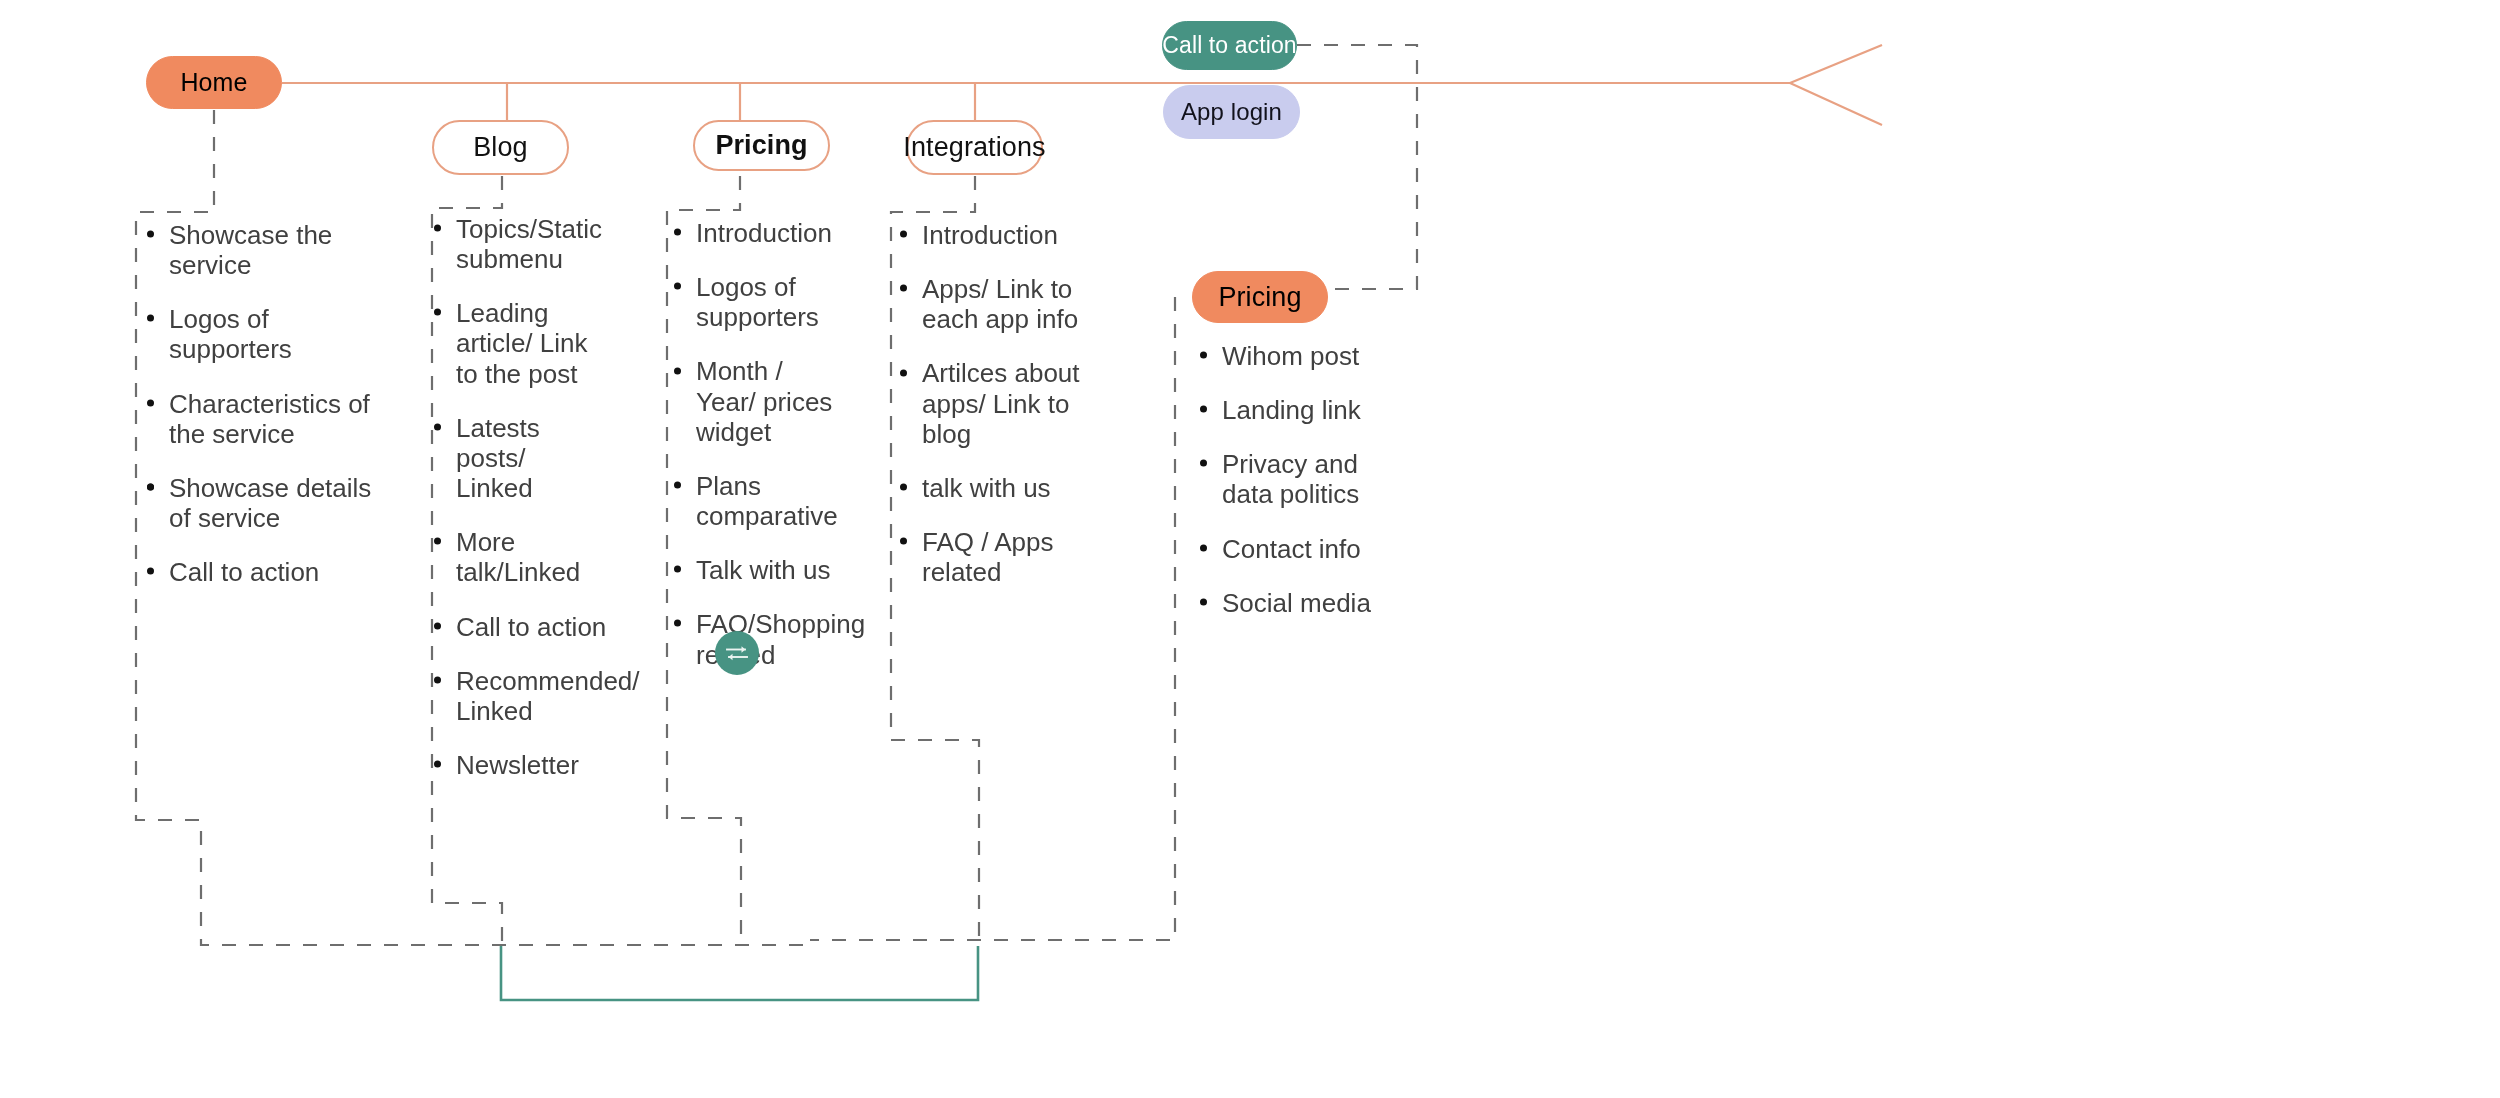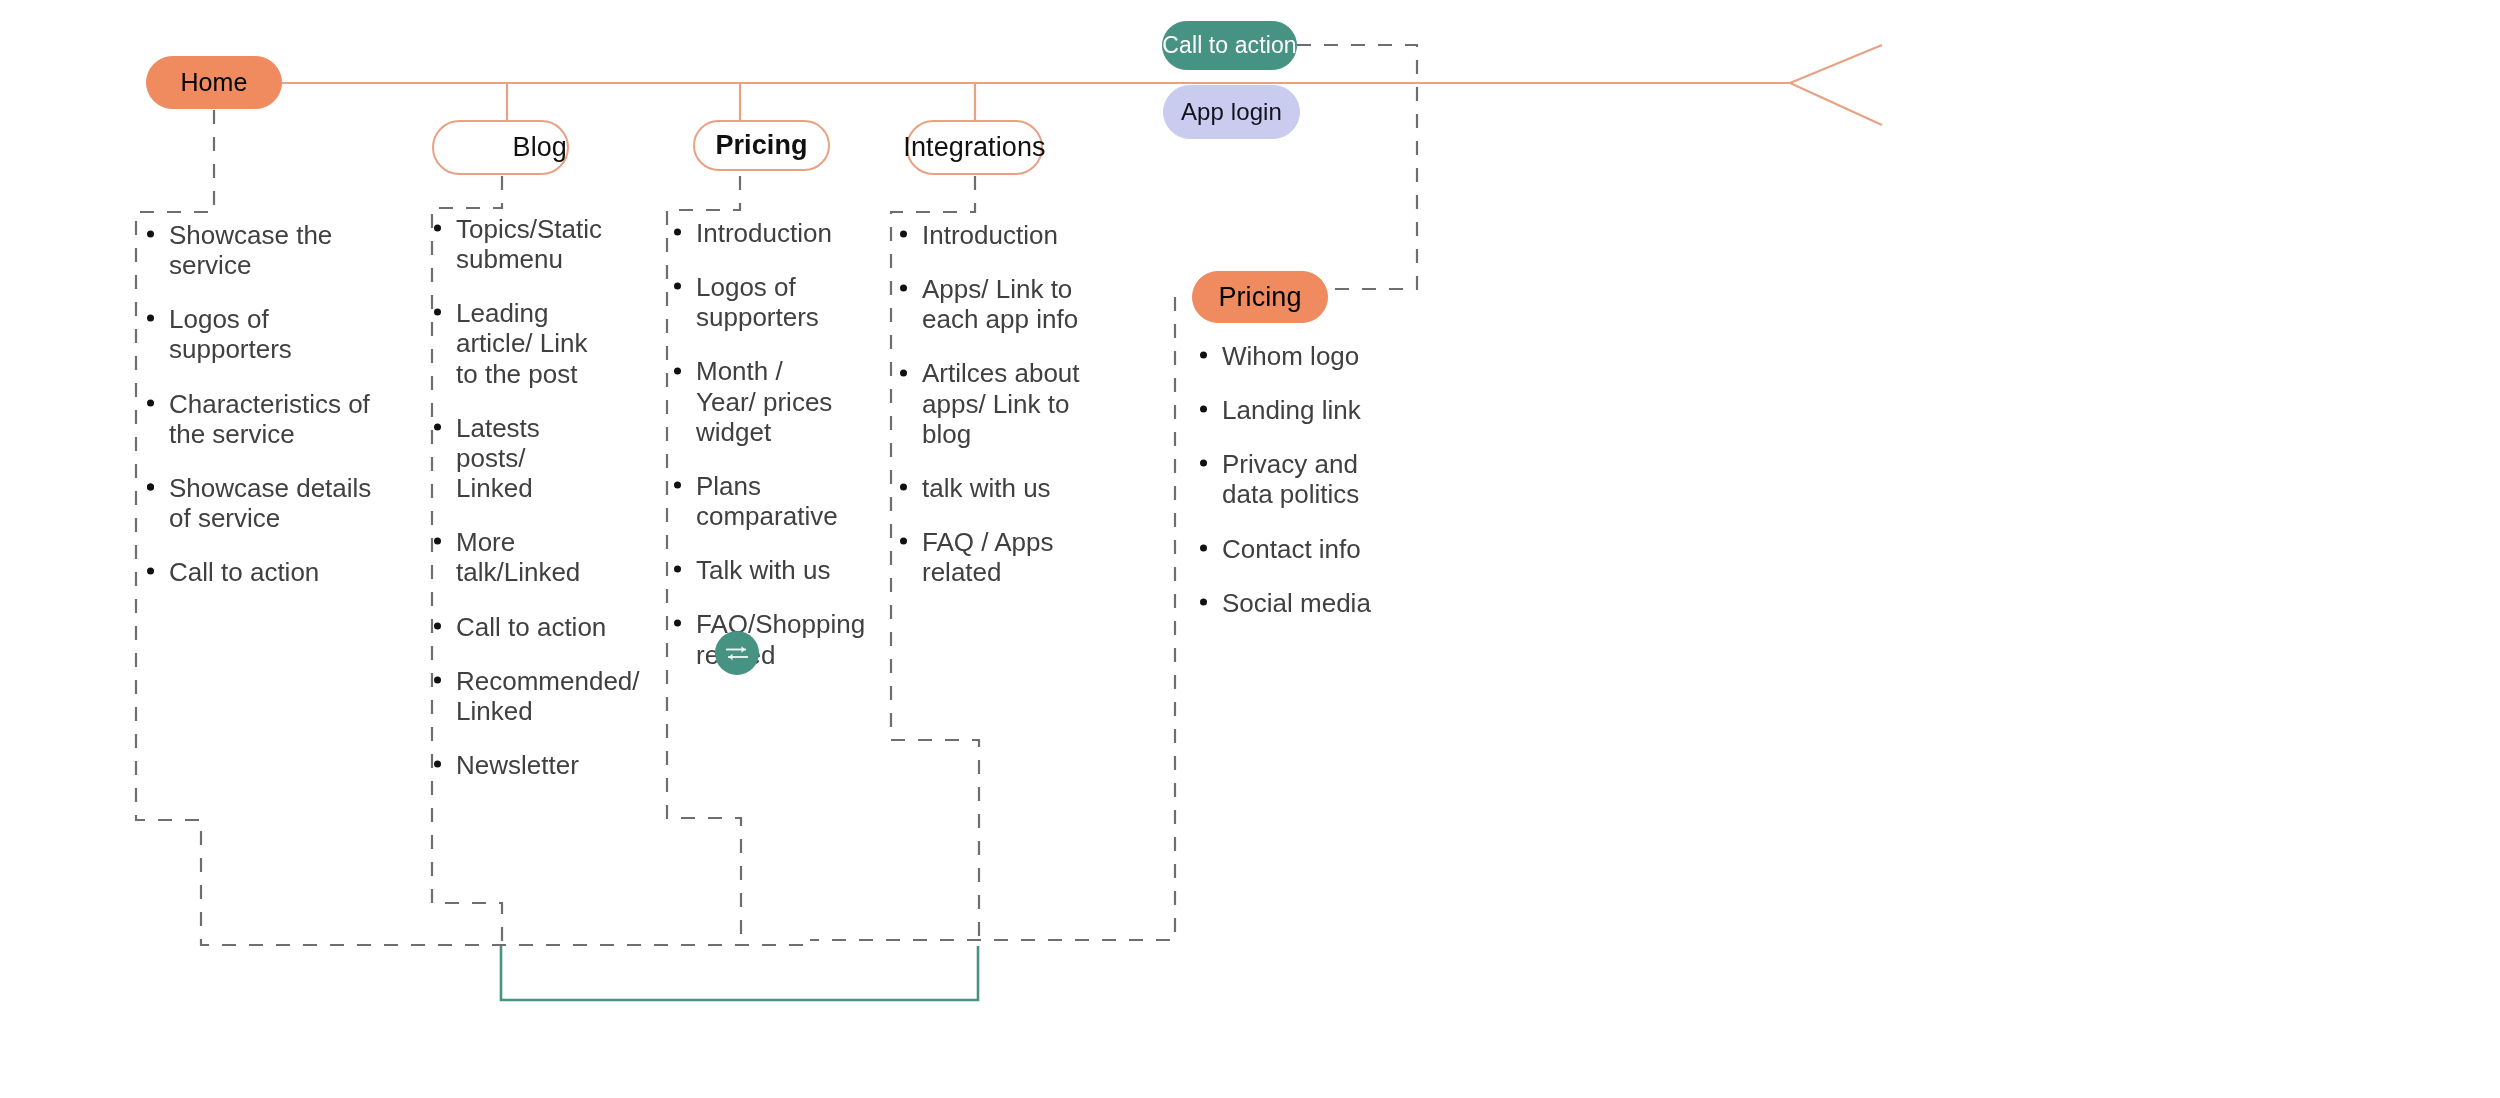--- a/index.html
+++ b/index.html
@@ -17,21 +17,21 @@
     display:flex;align-items:center;justify-content:center;
     border-radius:999px;
     font-size:27px;letter-spacing:.1px;white-space:nowrap;
   }
   .node.solid-orange{background:#F08A5F;color:#000000;border:1px solid #F08A5F;}
   .node.outline-orange{background:#ffffff;color:#111111;border:2px solid #E8A183;}
   .node.solid-green{background:#479383;color:#ffffff;border:1px solid #479383;}
   .node.solid-lav{background:#C9CCEE;color:#12121c;border:1px solid #C9CCEE;}
 
   #node-home{left:146px;top:56px;width:136px;height:53px;font-size:25px;}
-  #node-blog{left:432px;top:120px;width:137px;height:55px;justify-content:flex-end;}
+  #node-blog{left:432px;top:120px;width:137px;height:55px;}
   #node-pricing{left:693px;top:120px;width:137px;height:51px;font-weight:bold;}
   #node-integrations{left:906px;top:120px;width:137px;height:55px;}
   #node-cta{left:1162px;top:21px;width:135px;height:49px;font-size:23px;}
   #node-applogin{left:1163px;top:85px;width:137px;height:54px;font-size:24px;}
   #node-footer{left:1192px;top:271px;width:136px;height:52px;font-size:27px;}
 
   
   .blist{position:absolute;margin:0;padding:0;list-style:none;}
   .blist li{
     position:relative;padding-left:26px;margin:0 0 24px 0;
@@ -151,21 +151,21 @@
       <li><span class="bul"></span><span>FAQ/Shopping related</span></li>
     </ul>
   <ul class="blist" id="list-integrations">
       <li><span class="bul"></span><span>Introduction</span></li>
       <li><span class="bul"></span><span>Apps/ Link to each app info</span></li>
       <li><span class="bul"></span><span>Artilces about apps/ Link to blog</span></li>
       <li><span class="bul"></span><span>talk with us</span></li>
       <li><span class="bul"></span><span>FAQ / Apps related</span></li>
     </ul>
   <ul class="blist" id="list-footer">
-      <li><span class="bul"></span><span>Wihom logo</span></li>
+      <li><span class="bul"></span><span>Wihom post</span></li>
       <li><span class="bul"></span><span>Landing link</span></li>
       <li><span class="bul"></span><span>Privacy and data politics</span></li>
       <li><span class="bul"></span><span>Contact info</span></li>
       <li><span class="bul"></span><span>Social media</span></li>
     </ul>
 
   <div id="swap-btn">
     <svg width="30" height="24" viewBox="0 0 30 24">
       <g stroke="#eaf4f1" stroke-width="1.9" fill="none" stroke-linecap="square">
         <path d="M5,8.5 L23,8.5"></path>

